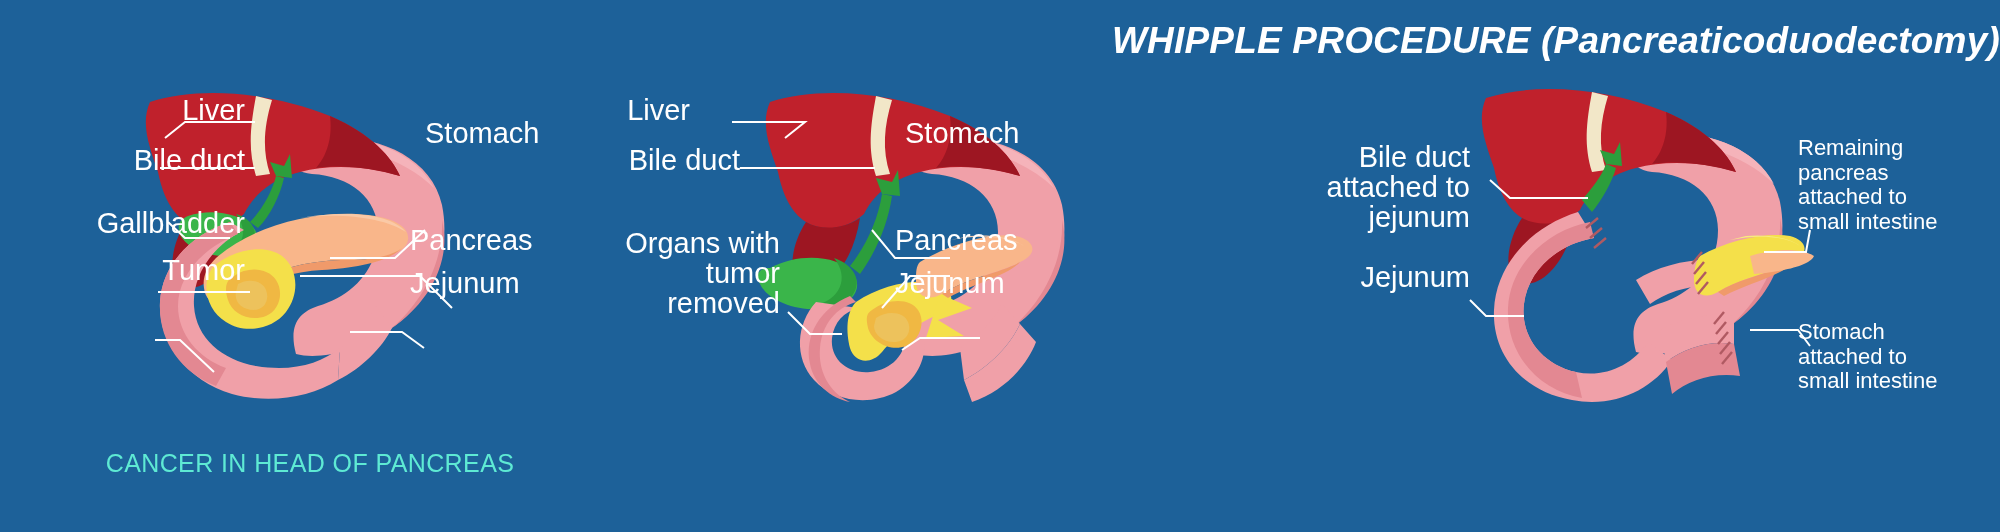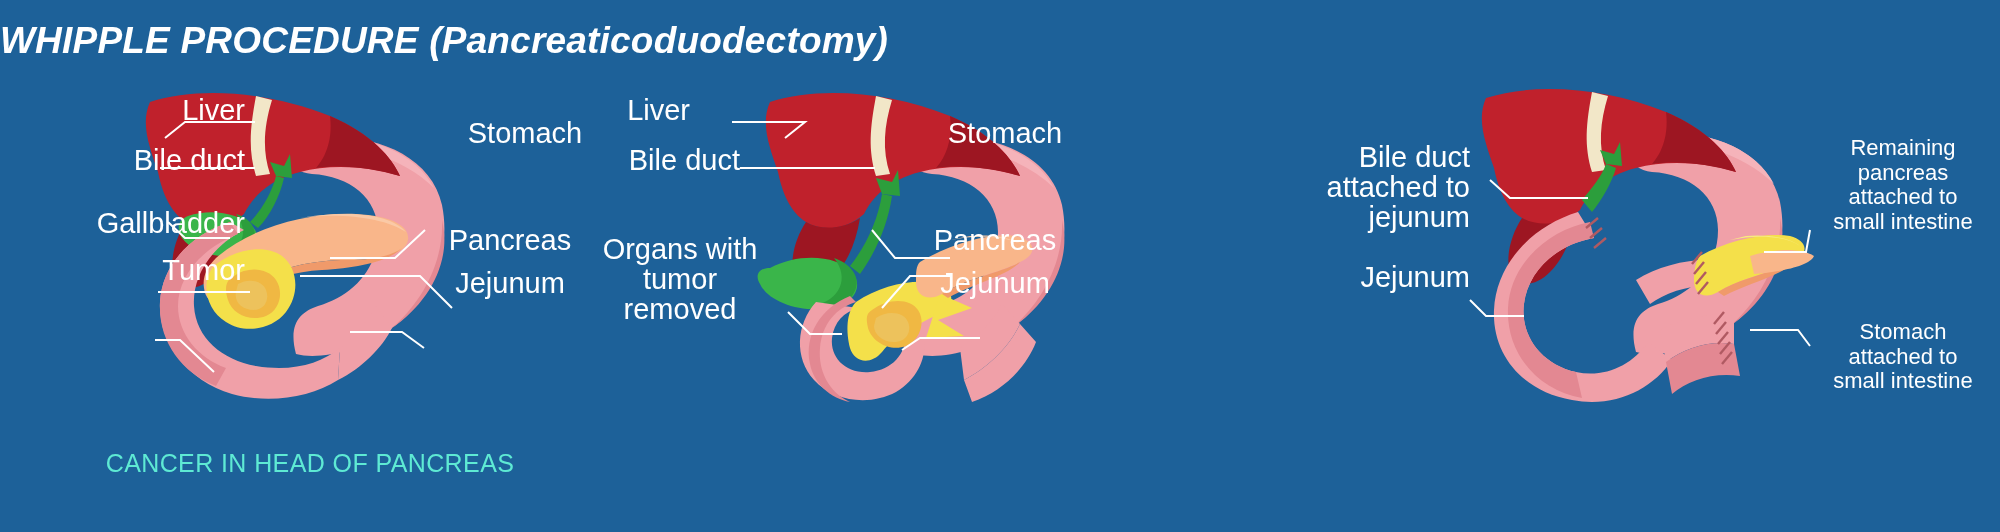--- a/index.html
+++ b/index.html
@@ -18,21 +18,21 @@
   .canvas {
     position: absolute;
     inset: 0;
     background: #1d6199;
   }
   #title {
     position: absolute;
     top: 20px;
     left: 0;
     width: 2000px;
-    text-align: left;
+    text-align: right;
     color: #ffffff;
     font-size: 37px;
     font-weight: bold;
     font-style: italic;
     letter-spacing: 0.2px;
     white-space: nowrap;
   }
   .panel {
     position: absolute;
     top: 80px;
@@ -52,21 +52,21 @@
     color: #ffffff;
     font-size: 29px;
     line-height: 1.04;
     white-space: pre;
   }
   .label.small {
     font-size: 22px;
     line-height: 1.12;
   }
   .label.right { text-align: right; }
-  .label.left  { text-align: center; }
+  .label.left  { text-align: left; }
 
   .caption {
     position: absolute;
     bottom: 22px;
     color: #5eead4;
     font-size: 25px;
     letter-spacing: 0.4px;
     white-space: nowrap;
     text-align: center;
     width: 100%;
@@ -227,21 +227,21 @@
         <line x1="255" y1="88" x2="120" y2="88"></line>
         <polyline points="222,254 190,254 168,232"></polyline>
         <polyline points="330,178 275,178 252,150"></polyline>
         <polyline points="330,196 290,196 262,228"></polyline>
         <polyline points="360,258 300,258 282,270"></polyline>
       </g>
     </svg>
 
     <div class="label right" style="left:0px;top:15px;width:70px;">Liver</div>
     <div class="label right" style="left:0px;top:65px;width:120px;">Bile duct</div>
-    <div class="label right" style="left:-40px;top:154px;width:200px;text-align:center;">Organs with
+    <div class="label right" style="left:-40px;top:148px;width:200px;">Organs with
 tumor
 removed</div>
     <div class="label left" style="left:285px;top:38px;width:200px;">Stomach</div>
     <div class="label left" style="left:275px;top:145px;width:200px;">Pancreas</div>
     <div class="label left" style="left:275px;top:188px;width:200px;">Jejunum</div>
 
   </div>
 
   <div class="panel" id="panel-3">
 

